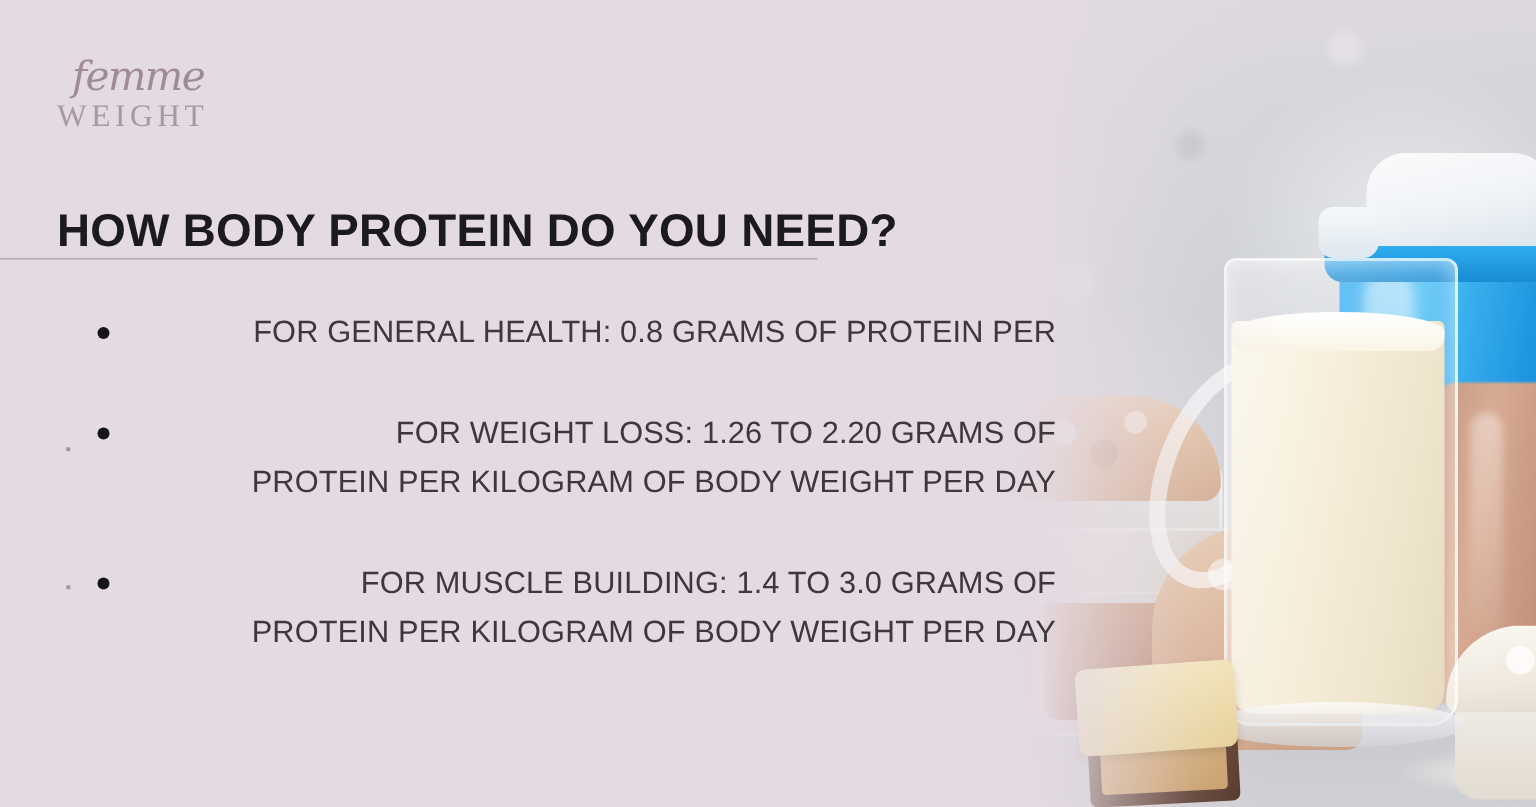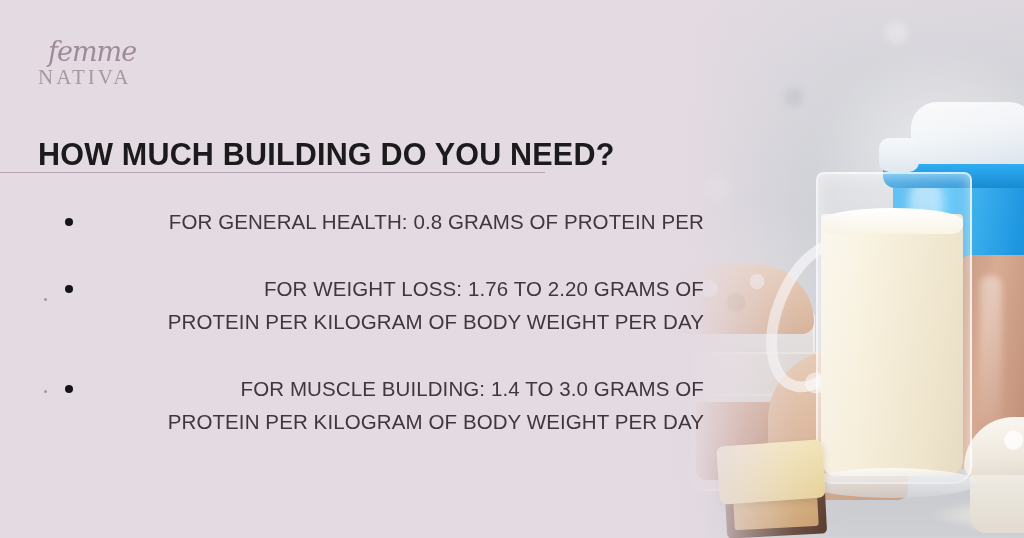--- a/index.html
+++ b/index.html
@@ -475,34 +475,34 @@
     <div class="bar-bottom"></div>
     <div class="bar-bottom-core"></div>
     <div class="bar-top"></div>
 
     <div class="photo-fade"></div>
     <div class="photo-fade-top"></div>
   </div>
 
   <div class="logo">
     <div class="logo-script">femme</div>
-    <div class="logo-word">NATIVA</div>
+    <div class="logo-word">WEIGHT</div>
   </div>
 
-  <h1 class="headline">HOW MUCH BUILDING DO YOU NEED?</h1>
+  <h1 class="headline">HOW BODY PROTEIN DO YOU NEED?</h1>
   <div class="divider"></div>
 
   <ul class="points">
     <li class="point">
       <span class="dot"></span>
       <span>FOR GENERAL HEALTH: 0.8 GRAMS OF PROTEIN PER</span>
     </li>
     <li class="point">
       <span class="dot"></span>
-      <span>FOR WEIGHT LOSS: 1.76 TO 2.20 GRAMS OF</span>
+      <span>FOR WEIGHT LOSS: 1.26 TO 2.20 GRAMS OF</span>
       <span class="line2">PROTEIN PER KILOGRAM OF BODY WEIGHT PER DAY</span>
     </li>
     <li class="point">
       <span class="dot"></span>
       <span>FOR MUSCLE BUILDING: 1.4 TO 3.0 GRAMS OF</span>
       <span class="line2">PROTEIN PER KILOGRAM OF BODY WEIGHT PER DAY</span>
     </li>
   </ul>
 
   <div class="spacer-dot d1"></div>

